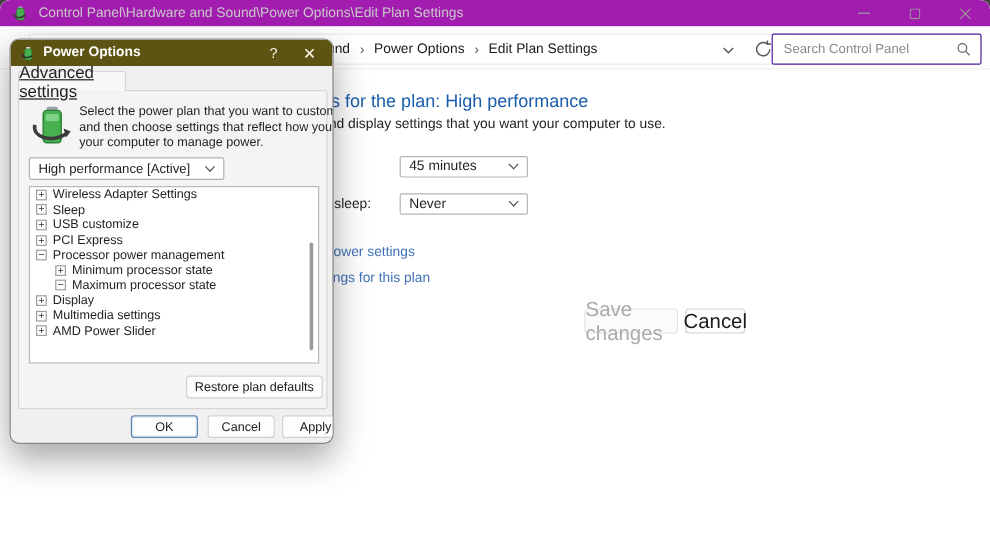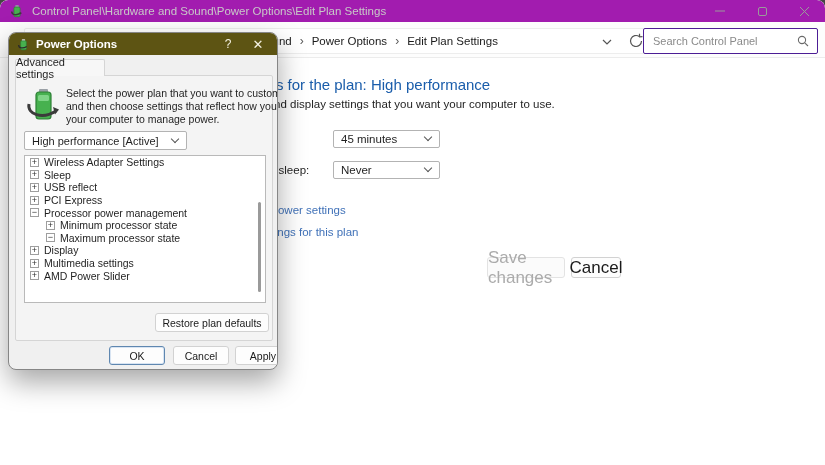--- a/index.html
+++ b/index.html
@@ -58,21 +58,21 @@
   .dlg-titlebar { position:absolute; left:0; top:0; width:100%; height:22px; background:#5d5413;
                   display:flex; align-items:center; }
   .dlg-titlebar .dlg-icon { margin:0 6px 0 8px; width:13px; height:13px; }
   .dlg-title { color:#fff; font-size:11.5px; font-weight:bold; flex:1; }
   .dlg-help, .dlg-close { width:30px; height:22px; color:#f5f2e2; font-size:12px; display:flex;
                           align-items:center; justify-content:center; cursor:pointer; }
   .dlg-close { margin-right:4px; font-size:13px; }
 
   .tab { position:absolute; left:6px; top:26px; width:90px; height:17px; background:#f7f7f7;
          border:1px solid #d5d5d5; border-bottom:0; border-radius:2px 2px 0 0;
-         font-size:11px; color:#1f1f1f; display:flex; align-items:center; justify-content:center; z-index:2; }
+         font-size:14px; color:#1f1f1f; display:flex; align-items:center; justify-content:center; z-index:2;text-decoration:underline; }
   .tab-page { position:absolute; left:6px; top:42px; width:258px; height:266px; background:#f4f4f4;
               border:1px solid #d5d5d5; border-radius:0 2px 2px 2px; z-index:1; }
 
   .desc-icon { position:absolute; left:10px; top:11px; width:34px; height:36px; }
   .desc-line { position:absolute; left:50px; font-size:10.5px; line-height:13px; color:#1f1f1f; white-space:nowrap; }
 
   .plan-combo { left:8px; top:55px; width:163px; height:19px; font-size:11px; }
 
   .tree { position:absolute; left:8px; top:79px; width:242px; height:148px; background:#fff;
           border:1px solid #b9b9b9; overflow:hidden; }
@@ -217,21 +217,21 @@
         <div class="trow">
           <span class="tgl">+</span>
           <span class="tlabel">Wireless Adapter Settings</span>
         </div>
         <div class="trow">
           <span class="tgl">+</span>
           <span class="tlabel">Sleep</span>
         </div>
         <div class="trow">
           <span class="tgl">+</span>
-          <span class="tlabel">USB reflect</span>
+          <span class="tlabel">USB customize</span>
         </div>
         <div class="trow">
           <span class="tgl">+</span>
           <span class="tlabel">PCI Express</span>
         </div>
         <div class="trow">
           <span class="tgl">−</span>
           <span class="tlabel">Processor power management</span>
         </div>
         <div class="trow lv1">

